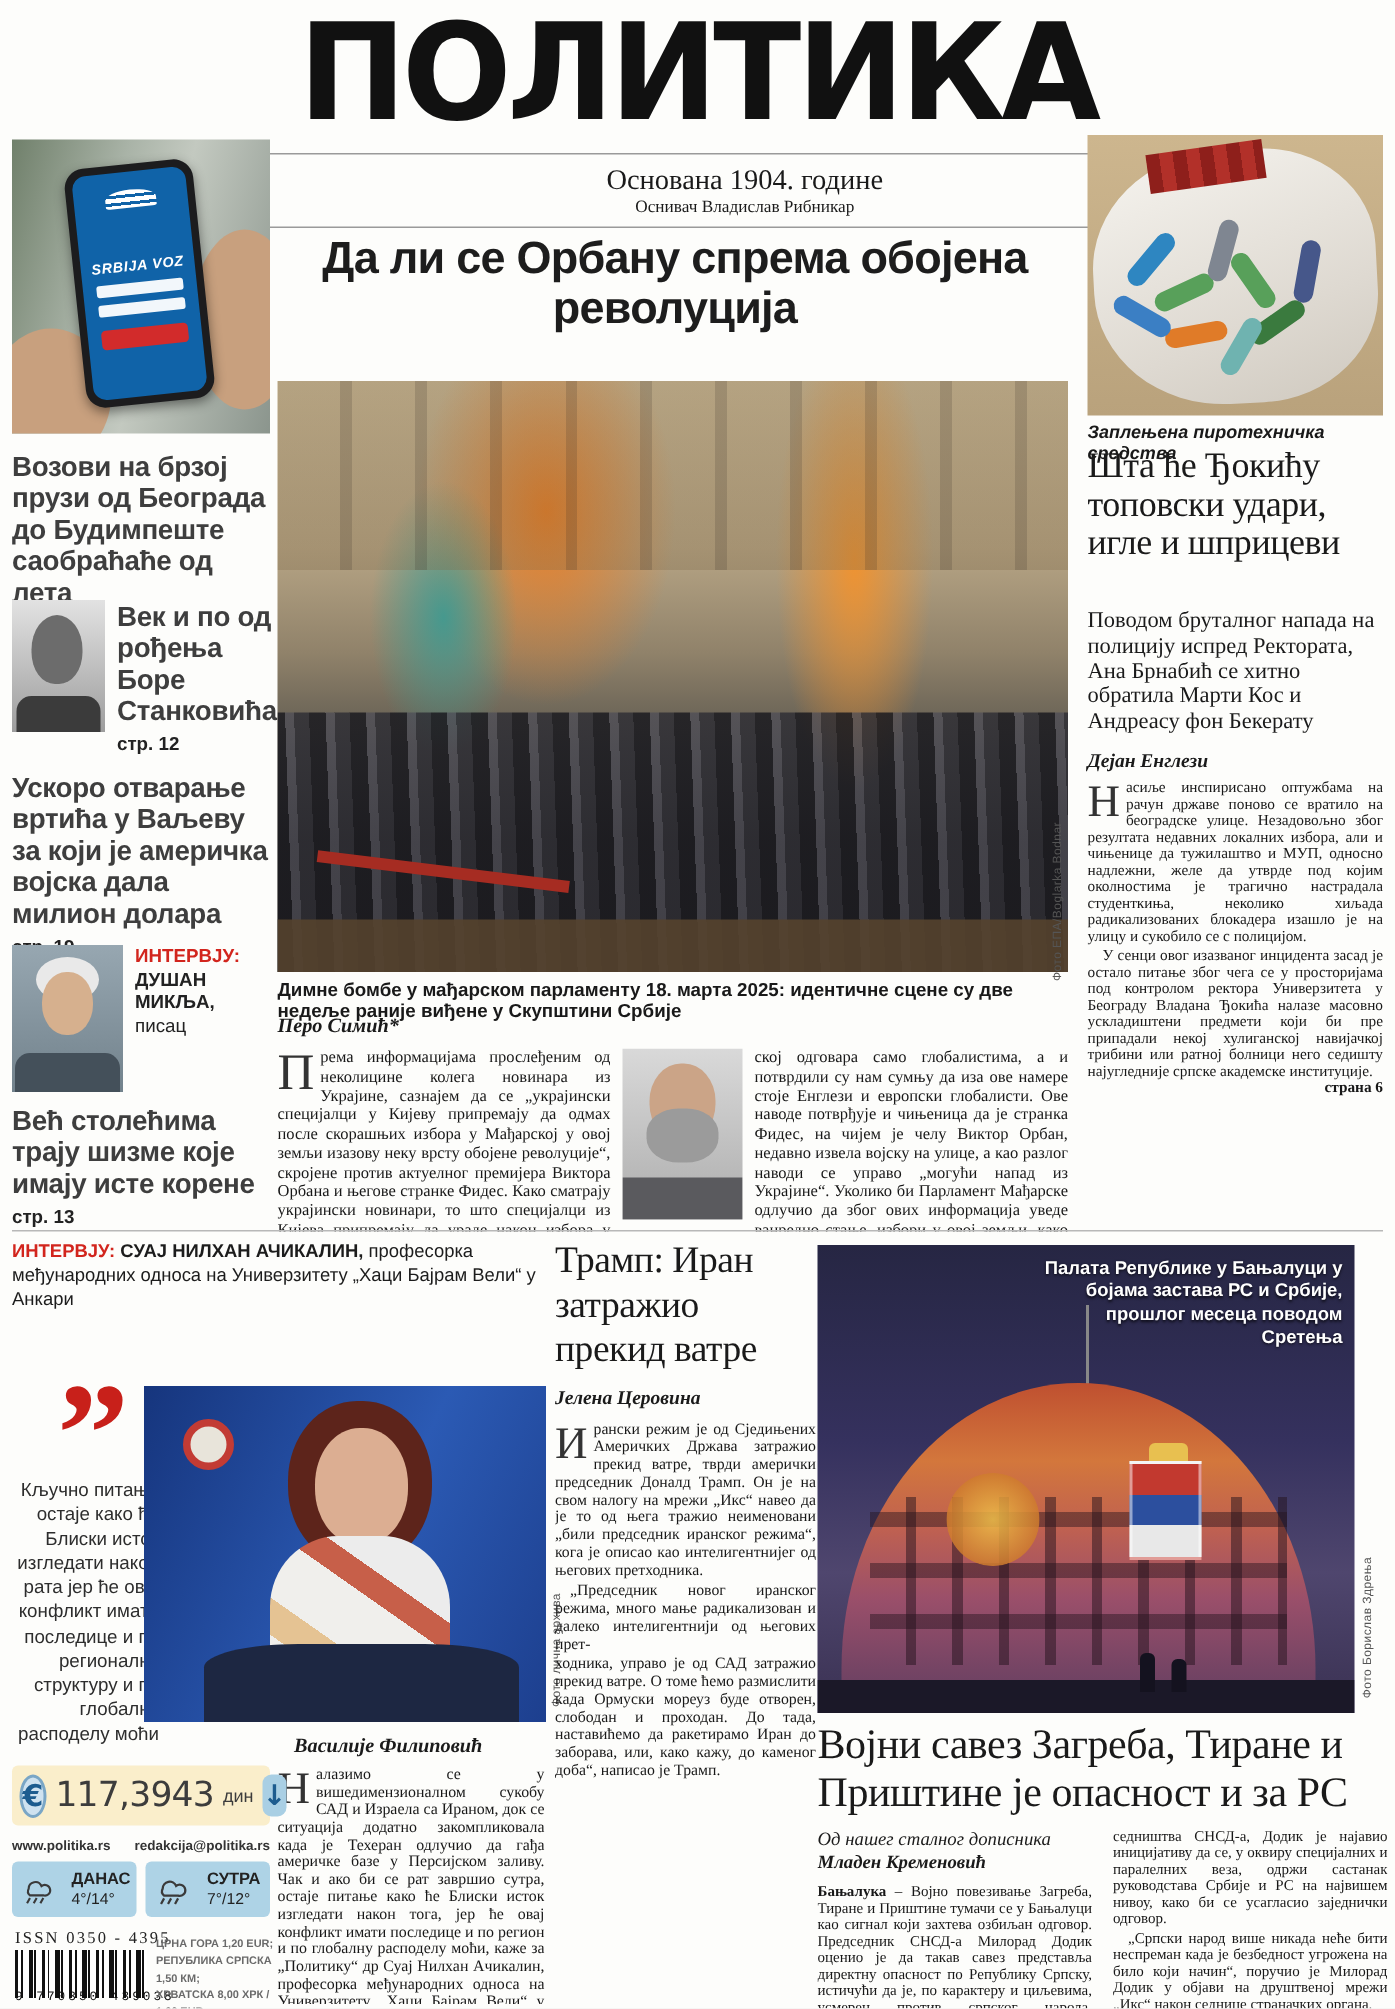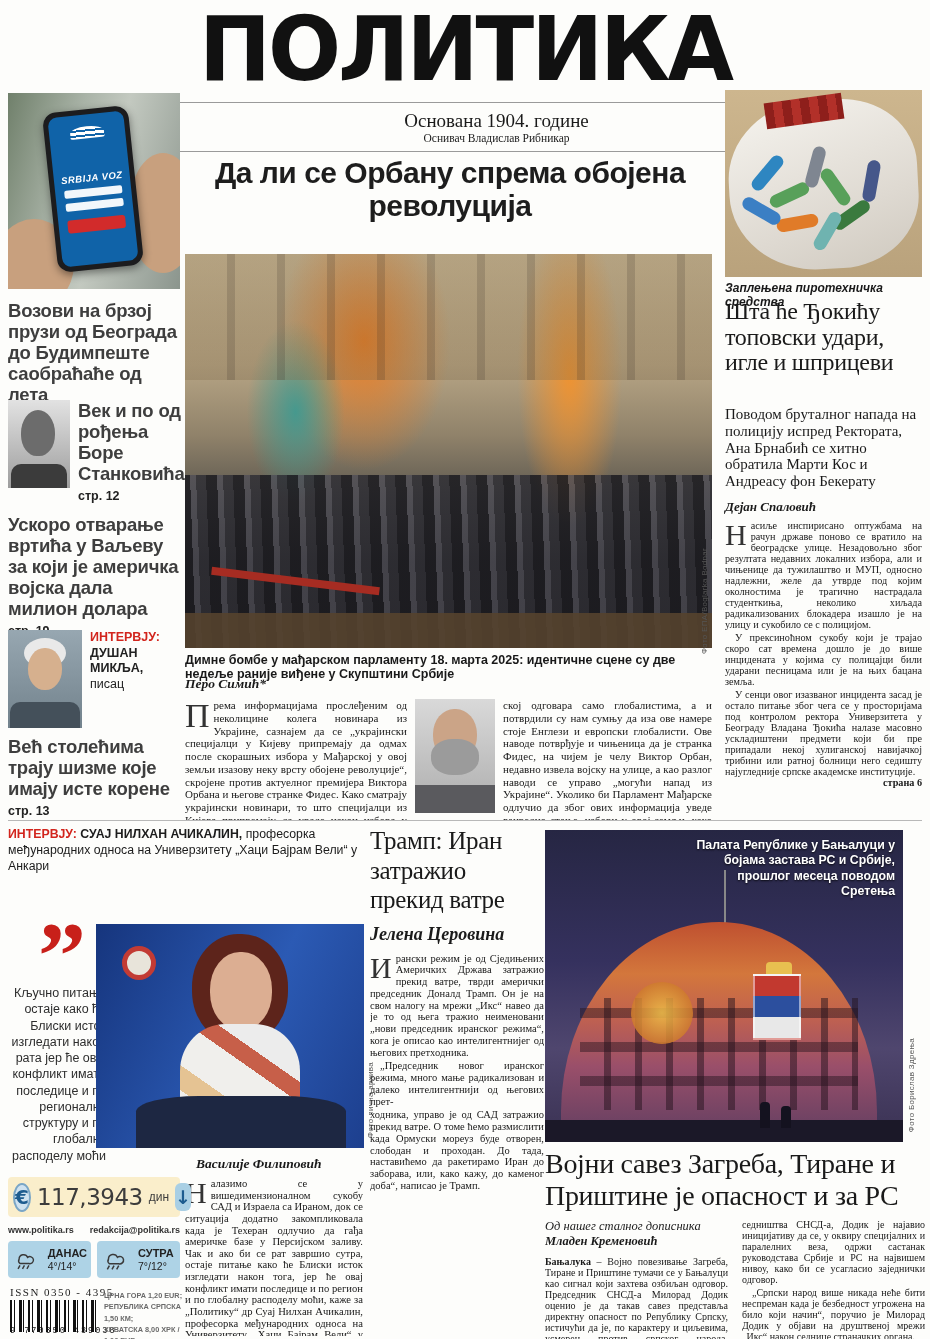--- a/index.html
+++ b/index.html
@@ -261,24 +261,23 @@
     <div class="cyl" style="left:104px; top:76px; background:#58a05a; transform:rotate(-35deg);"></div>
     <div class="cyl" style="left:66px; top:112px; background:#e07b28; transform:rotate(80deg);"></div>
     <div class="cyl" style="left:120px; top:104px; background:#3a7a3e; transform:rotate(55deg);"></div>
     <div class="cyl" style="left:30px; top:100px; background:#3b7fc4; transform:rotate(-60deg);"></div>
     <div class="cyl" style="left:96px; top:120px; background:#6fb3b0; transform:rotate(30deg);"></div>
     <div class="cyl" style="left:140px; top:70px; background:#46578a; transform:rotate(10deg);"></div>
   </div>
   <div class="abs cap" style="left:725px; top:281px; width:197px; font-size:12px;font-style:italic;">Заплењена пиротехничка средства</div>
   <div class="abs serif-hl" style="left:725px; top:299px; width:197px; font-size:24px; line-height:1.07;">Шта ће Ђокићу топовски удари, игле и шприцеви</div>
   <div class="abs" style="left:725px; top:406px; width:197px; font-size:15px; line-height:1.12;">Поводом бруталног напада на полицију испред Ректората, Ана Брнабић се хитно обратила Марти Кос и Андреасу фон Бекерату</div>
-  <div class="abs byline" style="left:725px; top:499px; font-size:13px;">Дејан Спаловић</div>
+  <div class="abs byline" style="left:725px; top:499px; font-size:13px;">Дејан Енглези</div>
   <div class="abs body-txt" style="left:725px; top:520px; width:197px; height:294px; font-size:10.2px; line-height:1.08; overflow:hidden;">
     <p class="first"><span class="dropcap" style="font-size:30px;">Н</span><span>асиље инспирисано оптужбама на рачун државе поново се вратило на београдске улице. Незадовољно због резултата недавних локалних избора, али и чињенице да тужилаштво и МУП, односно надлежни, желе да утврде под којим околностима је трагично настрадала студенткиња, неколико хиљада радикализованих блокадера изашло је на улицу и сукобило се с полицијом.</span></p>
-    <p><span>У прексиноћном сукобу који је трајао скоро сат времена дошло је до више инцидената у којима су полицајци били ударани песницама или је на њих бацана земља.</span></p>
     <p><span>У сенци овог изазваног инцидента засад је остало питање због чега се у просторијама под контролом ректора Универзитета у Београду Владана Ђокића налазе масовно ускладиштени предмети који би пре припадали некој хулиганској навијачкој трибини или ратној болници него седишту најугледније српске академске институције.</span> <span class="pg-end">страна 6</span></p>
   </div>
 
   <div class="rule" style="left:8px; top:820px; width:914px; height:1px;"></div>
 
   <div class="abs sans" style="left:8px; top:827px; width:356px; font-size:12.3px; line-height:1.3; color:#1c1c1c;">
     <span class="kicker-red">ИНТЕРВЈУ:</span>
     <b>СУАЈ НИЛХАН АЧИКАЛИН,</b>
     <span>професорка међународних односа на Универзитету „Хаци Бајрам Вели“ у Анкари</span>
   </div>
@@ -295,23 +294,23 @@
   </div>
   <div class="vcred" style="left:366px; top:1062px;">Фото лична архива</div>
 
   <div class="abs byline" style="left:196px; top:1156px;">Василије Филиповић</div>
   <div class="abs body-txt" style="left:185px; top:1178px; width:178px; height:158px; font-size:10.6px; line-height:1.1; overflow:hidden;">
     <p class="first"><span class="dropcap" style="font-size:30px;">Н</span><span>алазимо се у вишедимензионалном сукобу САД и Израела са Ираном, док се ситуација додатно закомпликовала када је Техеран одлучио да гађа америчке базе у Персијском заливу. Чак и ако би се рат завршио сутра, остаје питање како ће Блиски исток изгледати након тога, јер ће овај конфликт имати последице и по регион и по глобалну расподелу моћи, каже за „Политику“ др Суај Нилхан Ачикалин, професорка међународних односа на Универзитету „Хаци Бајрам Вели“ у Анкари.</span> </p>
   </div>
 
   <div class="abs" style="left:370px; top:826px; width:174px; height:513px; overflow:hidden;">
     <div class="serif-hl" style="font-size:25px; line-height:1.18;">Трамп: Иран затражио прекид ватре</div>
-    <div class="byline" style="margin-top:9px; font-size:18px;">Јелена Церовина</div>
+    <div class="byline" style="margin-top:9px; font-size:13px;">Јелена Церовина</div>
     <div class="body-txt" style="margin-top:8px; font-size:10.5px; line-height:1.12;">
-      <p class="first"><span class="dropcap" style="font-size:30px;">И</span><span>рански режим је од Сједињених Америчких Држава затражио прекид ватре, тврди амерички председник Доналд Трамп. Он је на свом налогу на мрежи „Икс“ навео да је то од њега тражио неименовани „нови председник иранског режима“, кога је описао као интелигентнијег од његових претходника.</span></p>
+      <p class="first"><span class="dropcap" style="font-size:30px;">И</span><span>рански режим је од Сједињених Америчких Држава затражио прекид ватре, тврди амерички председник Доналд Трамп. Он је на свом налогу на мрежи „Икс“ навео да је то од њега тражио неименовани „били председник иранског режима“, кога је описао као интелигентнијег од његових претходника.</span></p>
       <p><span>„Председник новог иранског режима, много мање радикализован и далеко интелигентнији од његових прет-</span></p>
     </div>
     <div class="body-txt" style="font-size:10.5px; line-height:1.12;">
       <p class="first"><span>ходника, управо је од САД затражио прекид ватре. О томе ћемо размислити када Ормуски мореуз буде отворен, слободан и проходан. До тада, наставићемо да ракетирамо Иран до заборава, или, како кажу, до каменог доба“, написао је Трамп.</span></p>
 
     </div>
   </div>
 
   <div class="photo palace-photo" style="left:545px; top:830px; width:358px; height:312px;">
     <div class="pal-ant"></div>

